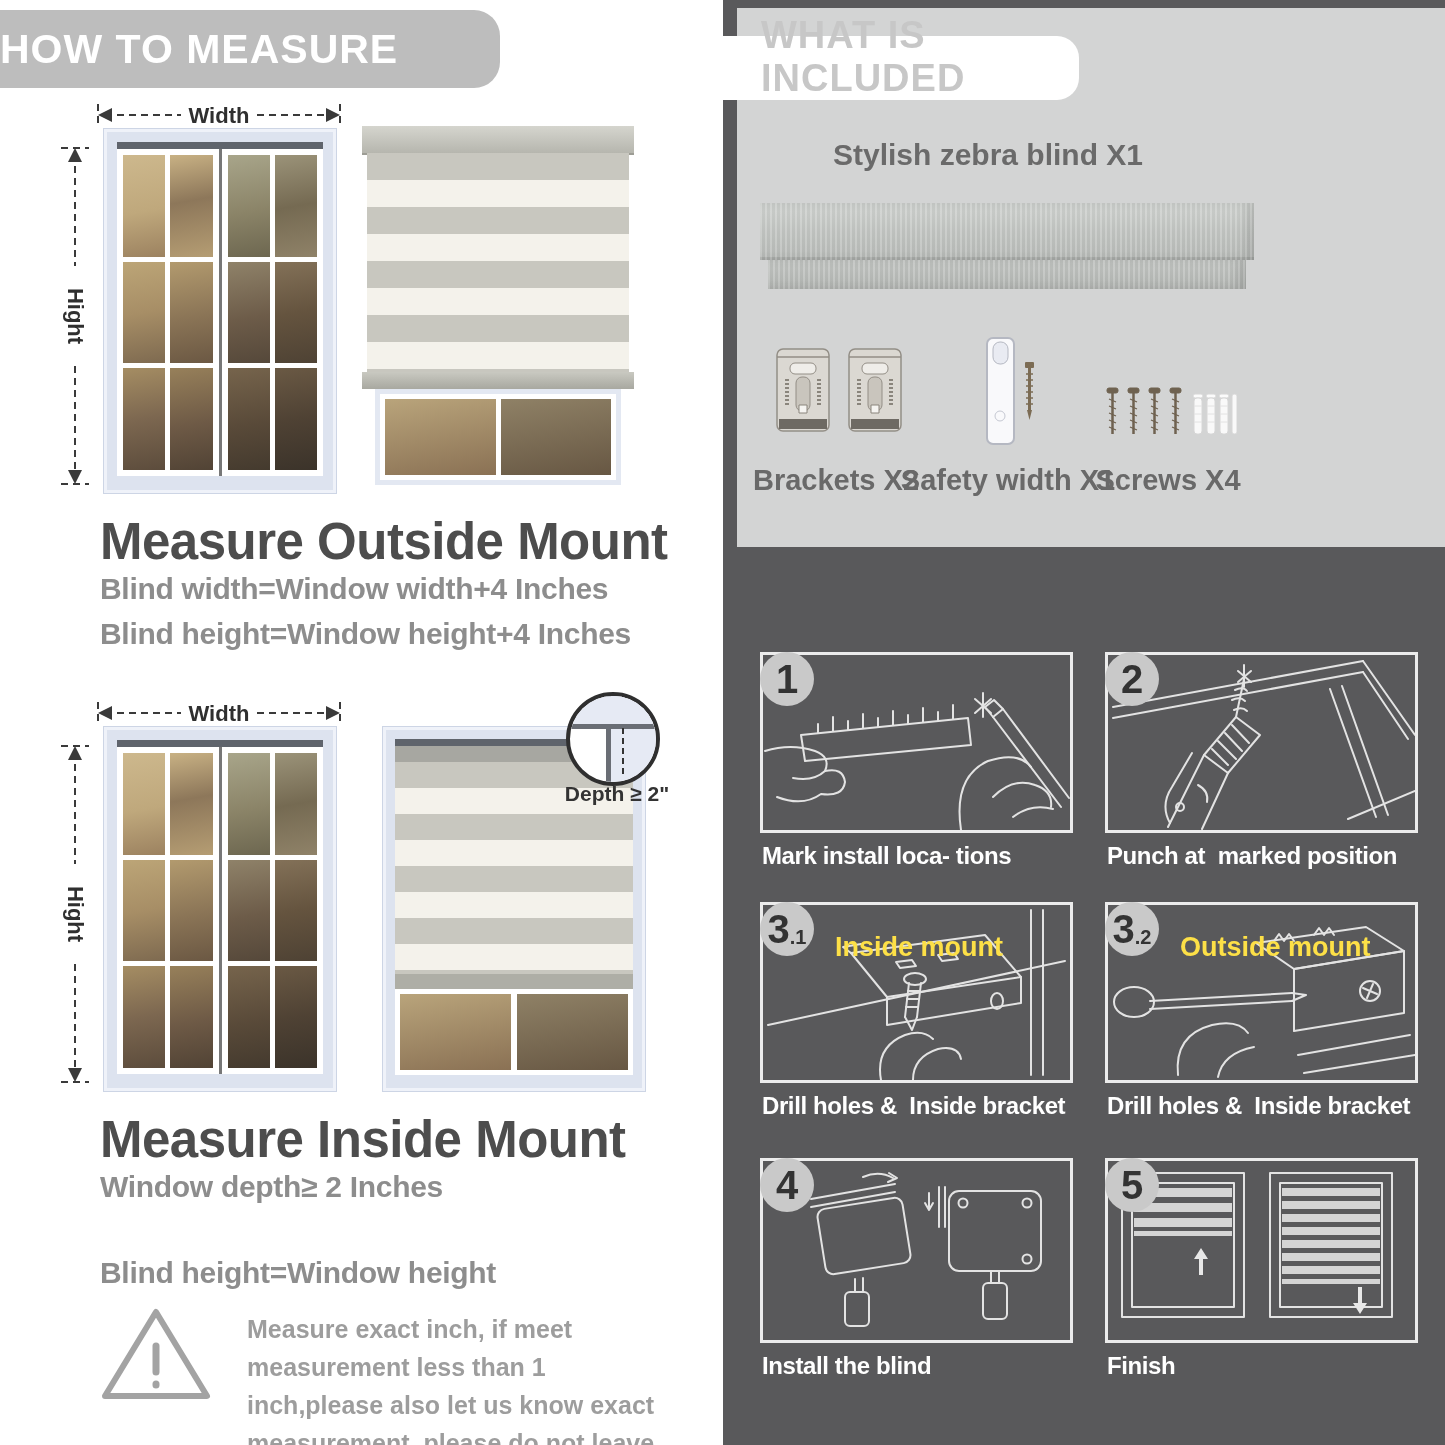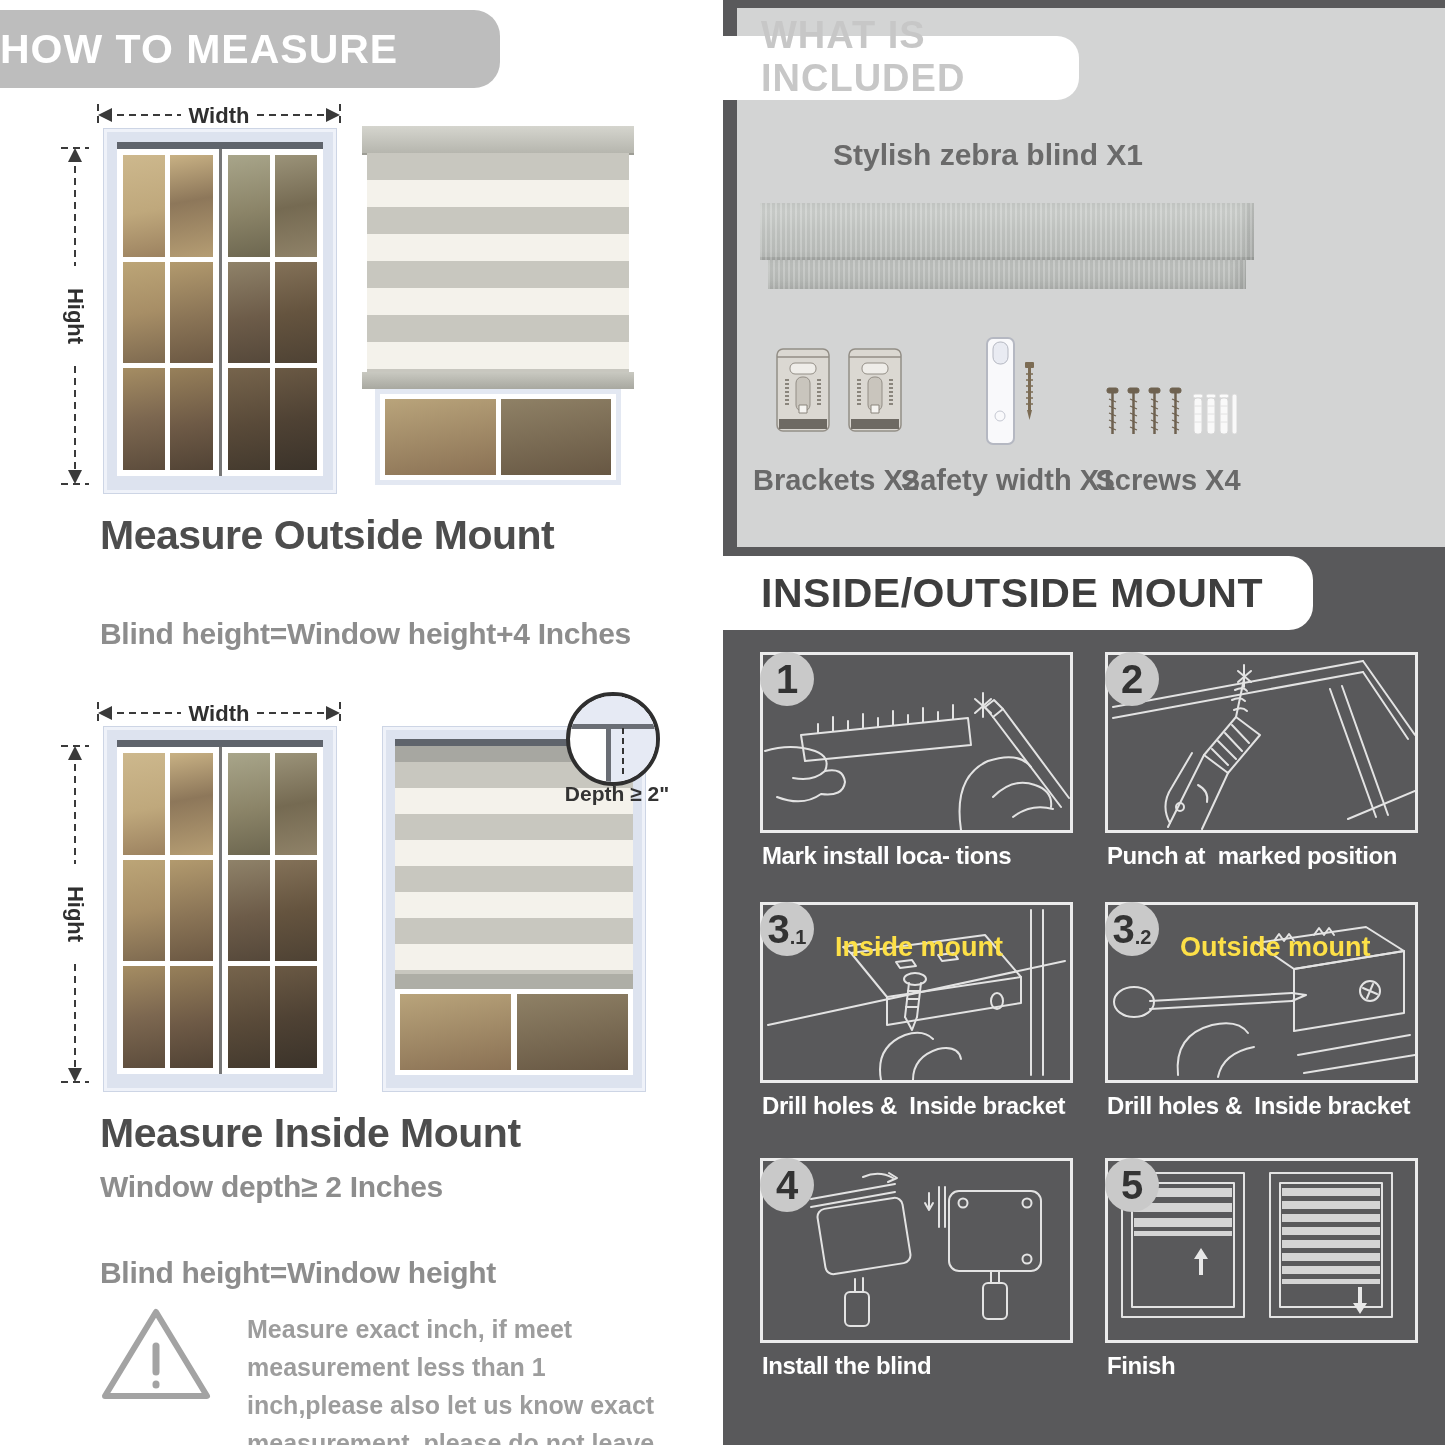--- a/index.html
+++ b/index.html
@@ -5,21 +5,21 @@
   html,body{margin:0;padding:0;background:#fff;}
   .page{position:relative;width:1445px;height:1445px;background:#ffffff;overflow:hidden;
         font-family:"Liberation Sans",sans-serif;}
   .abs{position:absolute;}
 
   
   .lbanner{position:absolute;left:0;top:10px;width:500px;height:78px;background:#bdbdbd;
            border-radius:0 26px 26px 0;display:flex;align-items:center;}
   .lbanner span{color:#ffffff;font-weight:bold;font-size:41px;letter-spacing:1px;}
 
-  .h1{position:absolute;color:#4d4d4d;font-weight:bold;font-size:41px;letter-spacing:-0.5px;}
+  .h1{position:absolute;color:#4d4d4d;font-weight:bold;font-size:51px;letter-spacing:-0.5px;}
   .h2{position:absolute;color:#8d8d8d;font-weight:bold;font-size:30px;letter-spacing:-0.3px;}
 
   
   .win{position:absolute;background:#dde3ef;box-shadow:inset 0 0 0 3px #eff2f9;border:1px solid #cdd5e5;}
   .win-inner{position:absolute;left:13px;top:13px;right:13px;bottom:17px;background:#ffffff;}
   .win-track{height:7px;background:#5f646c;}
   .win-sashes{display:flex;height:calc(100% - 7px);gap:3px;background:#777;}
   .sash{flex:1;background:#ffffff;padding:6px;}
   .panes{display:grid;width:100%;height:100%;grid-template-columns:1fr 1fr;grid-template-rows:1fr 1fr 1fr;gap:5px;box-sizing:border-box;}
   .pane{width:100%;height:100%;}
@@ -169,20 +169,21 @@
     <div class="b-head"></div>
     <div class="b-fabric"></div>
     <div class="b-rail"></div>
     <div class="b-winpart">
       <div class="b-glass g1"></div>
       <div class="b-glass g2"></div>
     </div>
   </div>
 
   <div class="h1" style="left:100px;top:512px;">Measure Outside Mount</div>
+  <div class="h2" style="left:100px;top:572px;">Blind width=Window width+4 Inches</div>
   <div class="h2" style="left:100px;top:617px;">Blind height=Window height+4 Inches</div>
 
   <svg class="msvg abs" style="left:93px;top:700px;" width="252" height="26">
     <line class="dash" x1="5" y1="2" x2="5" y2="24"></line>
     <line class="dash" x1="247" y1="2" x2="247" y2="24"></line>
     <line class="dash" x1="12" y1="13" x2="88" y2="13"></line>
     <line class="dash" x1="164" y1="13" x2="240" y2="13"></line>
     <polygon points="5,13 19,6 19,20"></polygon>
     <polygon points="247,13 233,6 233,20"></polygon>
     <text x="126" y="21" text-anchor="middle">Width</text>
@@ -343,23 +344,20 @@
         <g transform="translate(127,0)">
             <rect x="0" y="8" width="5" height="40" rx="2" fill="rgba(255,255,255,0.85)" stroke="#d6d6d6"></rect>
           </g>
       </g>
     </svg>
 
     <div class="item-label" style="left:113px;">Brackets X2</div>
     <div class="item-label" style="left:285px;">Safety width X1</div>
     <div class="item-label" style="left:445px;">Screws X4</div>
 
-    <div class="rbanner2">
-      <span>INSIDE/OUTSIDE MOUNT</span>
-    </div>
 
     <div class="step-box" style="left:37px;top:652px;">
       <svg class="art" viewBox="0 0 307 175">
         <path d="M38,80 L205,63 L208,90 L42,106 Z"></path>
         <path d="M55,78 v-9 M70,76 v-14 M85,75 v-9 M100,73 v-14 M115,72 v-9 M130,70 v-14 M145,69 v-9 M160,67 v-14 M175,66 v-9 M190,64 v-14"></path>
         <path d="M212,44 l16,14 M228,44 l-16,14 M220,38 v24"></path>
         <path d="M2,96 Q28,88 52,96 Q68,102 62,116 Q50,127 30,123"></path>
         <path d="M62,116 Q80,112 82,127 Q80,142 58,139 Q40,152 14,142"></path>
         <path d="M298,152 L230,62 M306,143 L240,54"></path>
         <path d="M230,62 L240,54 L231,45 L222,52 Z"></path>

